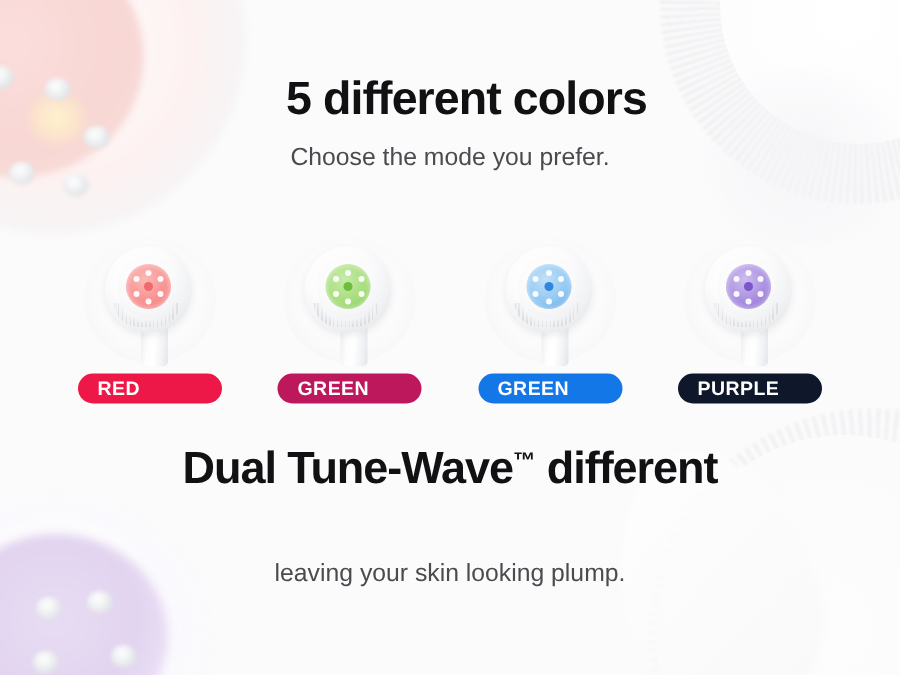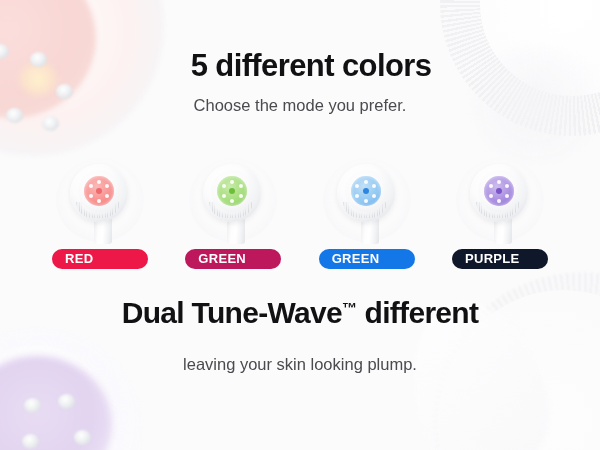--- a/index.html
+++ b/index.html
@@ -345,21 +345,21 @@
     position: absolute;
     left: 0;
     right: 0;
     text-align: center;
     font-size: 16.5px;
     font-weight: 400;
     color: #4b4b4f;
     line-height: 1;
   }
   .footline-1 { top: 346px; }
-  .footline-2 { top: 356px; text-align: center; }
+  .footline-2 { top: 374px; text-align: center; }
 </style>
 </head>
 <body>
 
 <div id="page">
 
   <div class="bg-layer">
     <div class="bg-tl-halo"></div>
     <div class="bg-tl-disc"></div>
     <div class="bg-tl-glow"></div>

